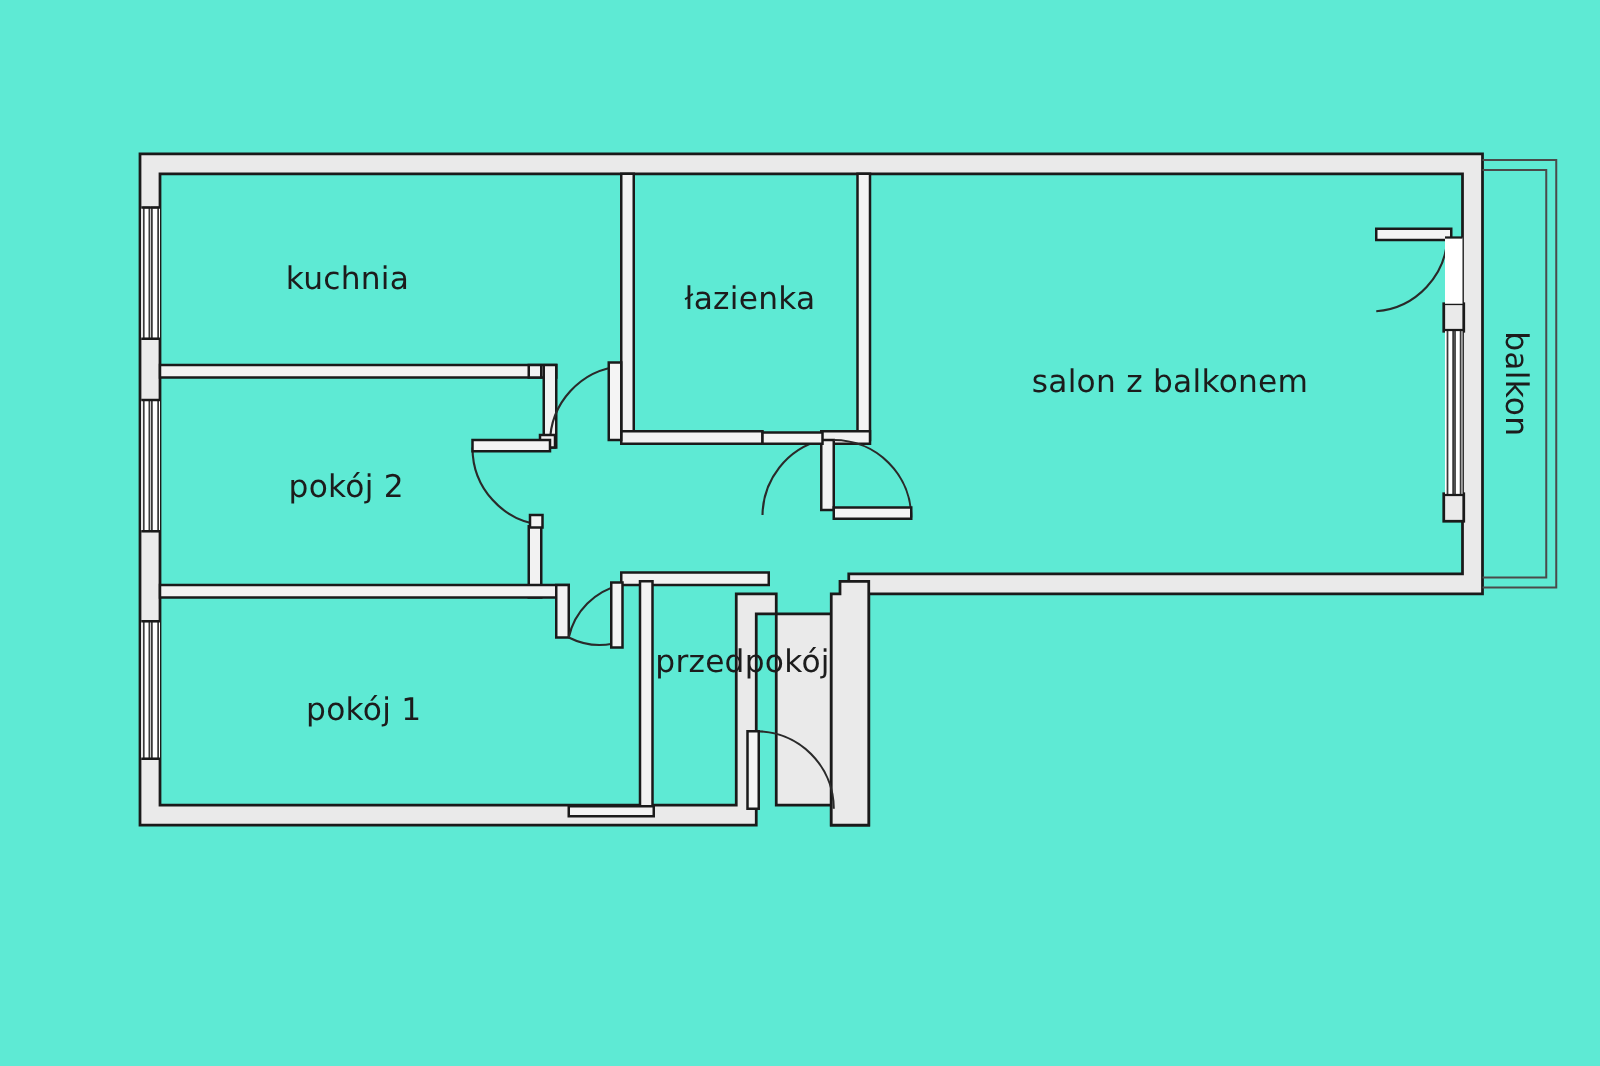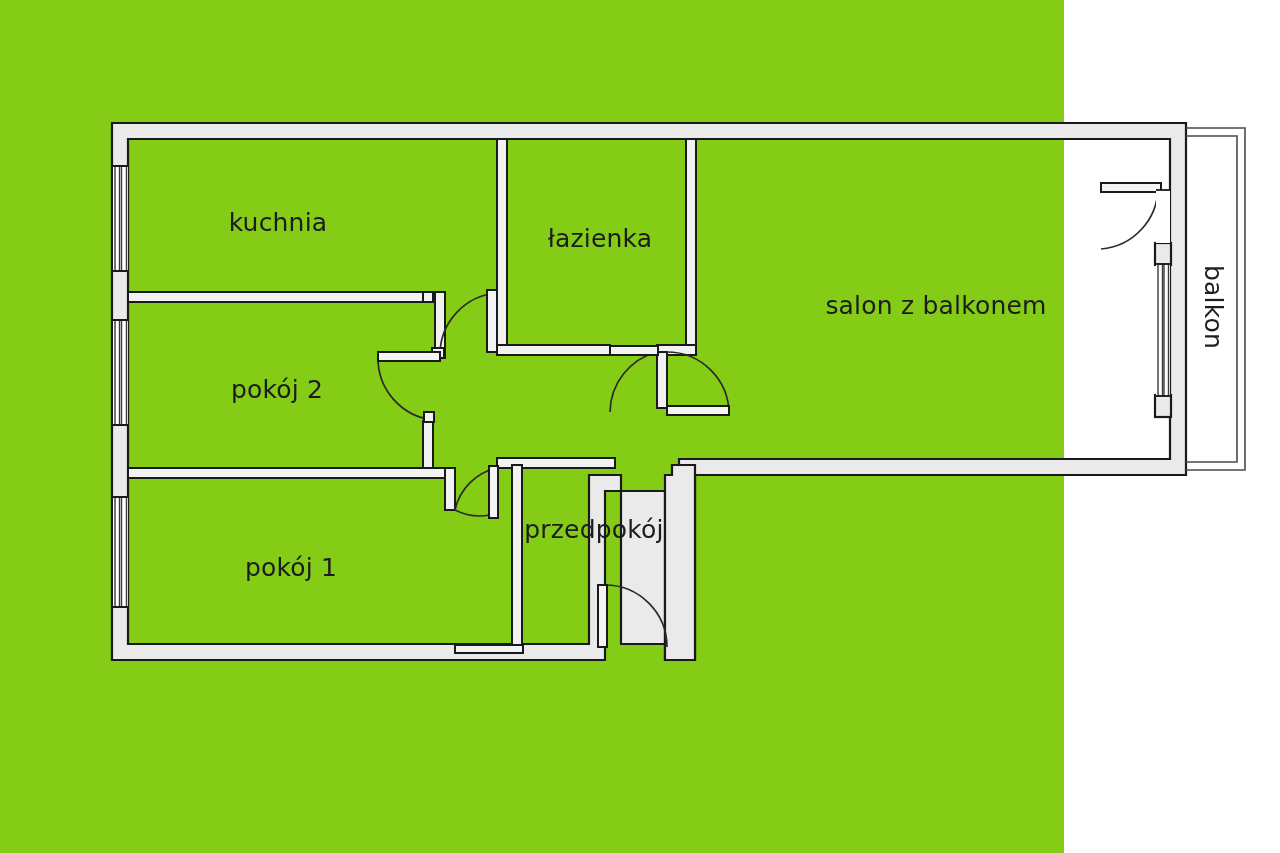--- a/index.html
+++ b/index.html
@@ -1,19 +1,19 @@
 <!DOCTYPE html>
 <html><head>
 <meta charset="utf-8">
 <title>Floor plan</title>
 <style>
   html,body{margin:0;padding:0;background:#ffffff;}
   body{width:1280px;height:853px;overflow:hidden;
        font-family:"DejaVu Sans","Liberation Sans",sans-serif;}
-  #plan-root{position:relative;width:1064px;height:853px;background:#84cc16;}
+  #plan-root{position:relative;width:1280px;height:853px;background:#5eead4;}
   svg#floorplan{display:block;width:1280px;height:853px;}
   .wall-fill{fill:#eaeaea;stroke:#1a1a1a;stroke-width:2.2;stroke-linejoin:miter;}
   .wall-fill-thin{fill:#f2f2f2;stroke:#1a1a1a;stroke-width:2.0;stroke-linejoin:miter;}
   .room-fill{fill:#ffffff;stroke:none;}
   .door-leaf{fill:#f4f4f4;stroke:#1a1a1a;stroke-width:2.0;}
   .door-arc{fill:none;stroke:#2a2a2a;stroke-width:1.7;}
   .window-pane{fill:#ffffff;stroke:#3a3a3a;stroke-width:1.4;}
   .rail{fill:none;stroke:#4a4a4a;stroke-width:1.6;}
   .room-label{font-family:"DejaVu Sans","Liberation Sans",sans-serif;
               font-size:25px;fill:#1c1c1c;font-weight:400;

